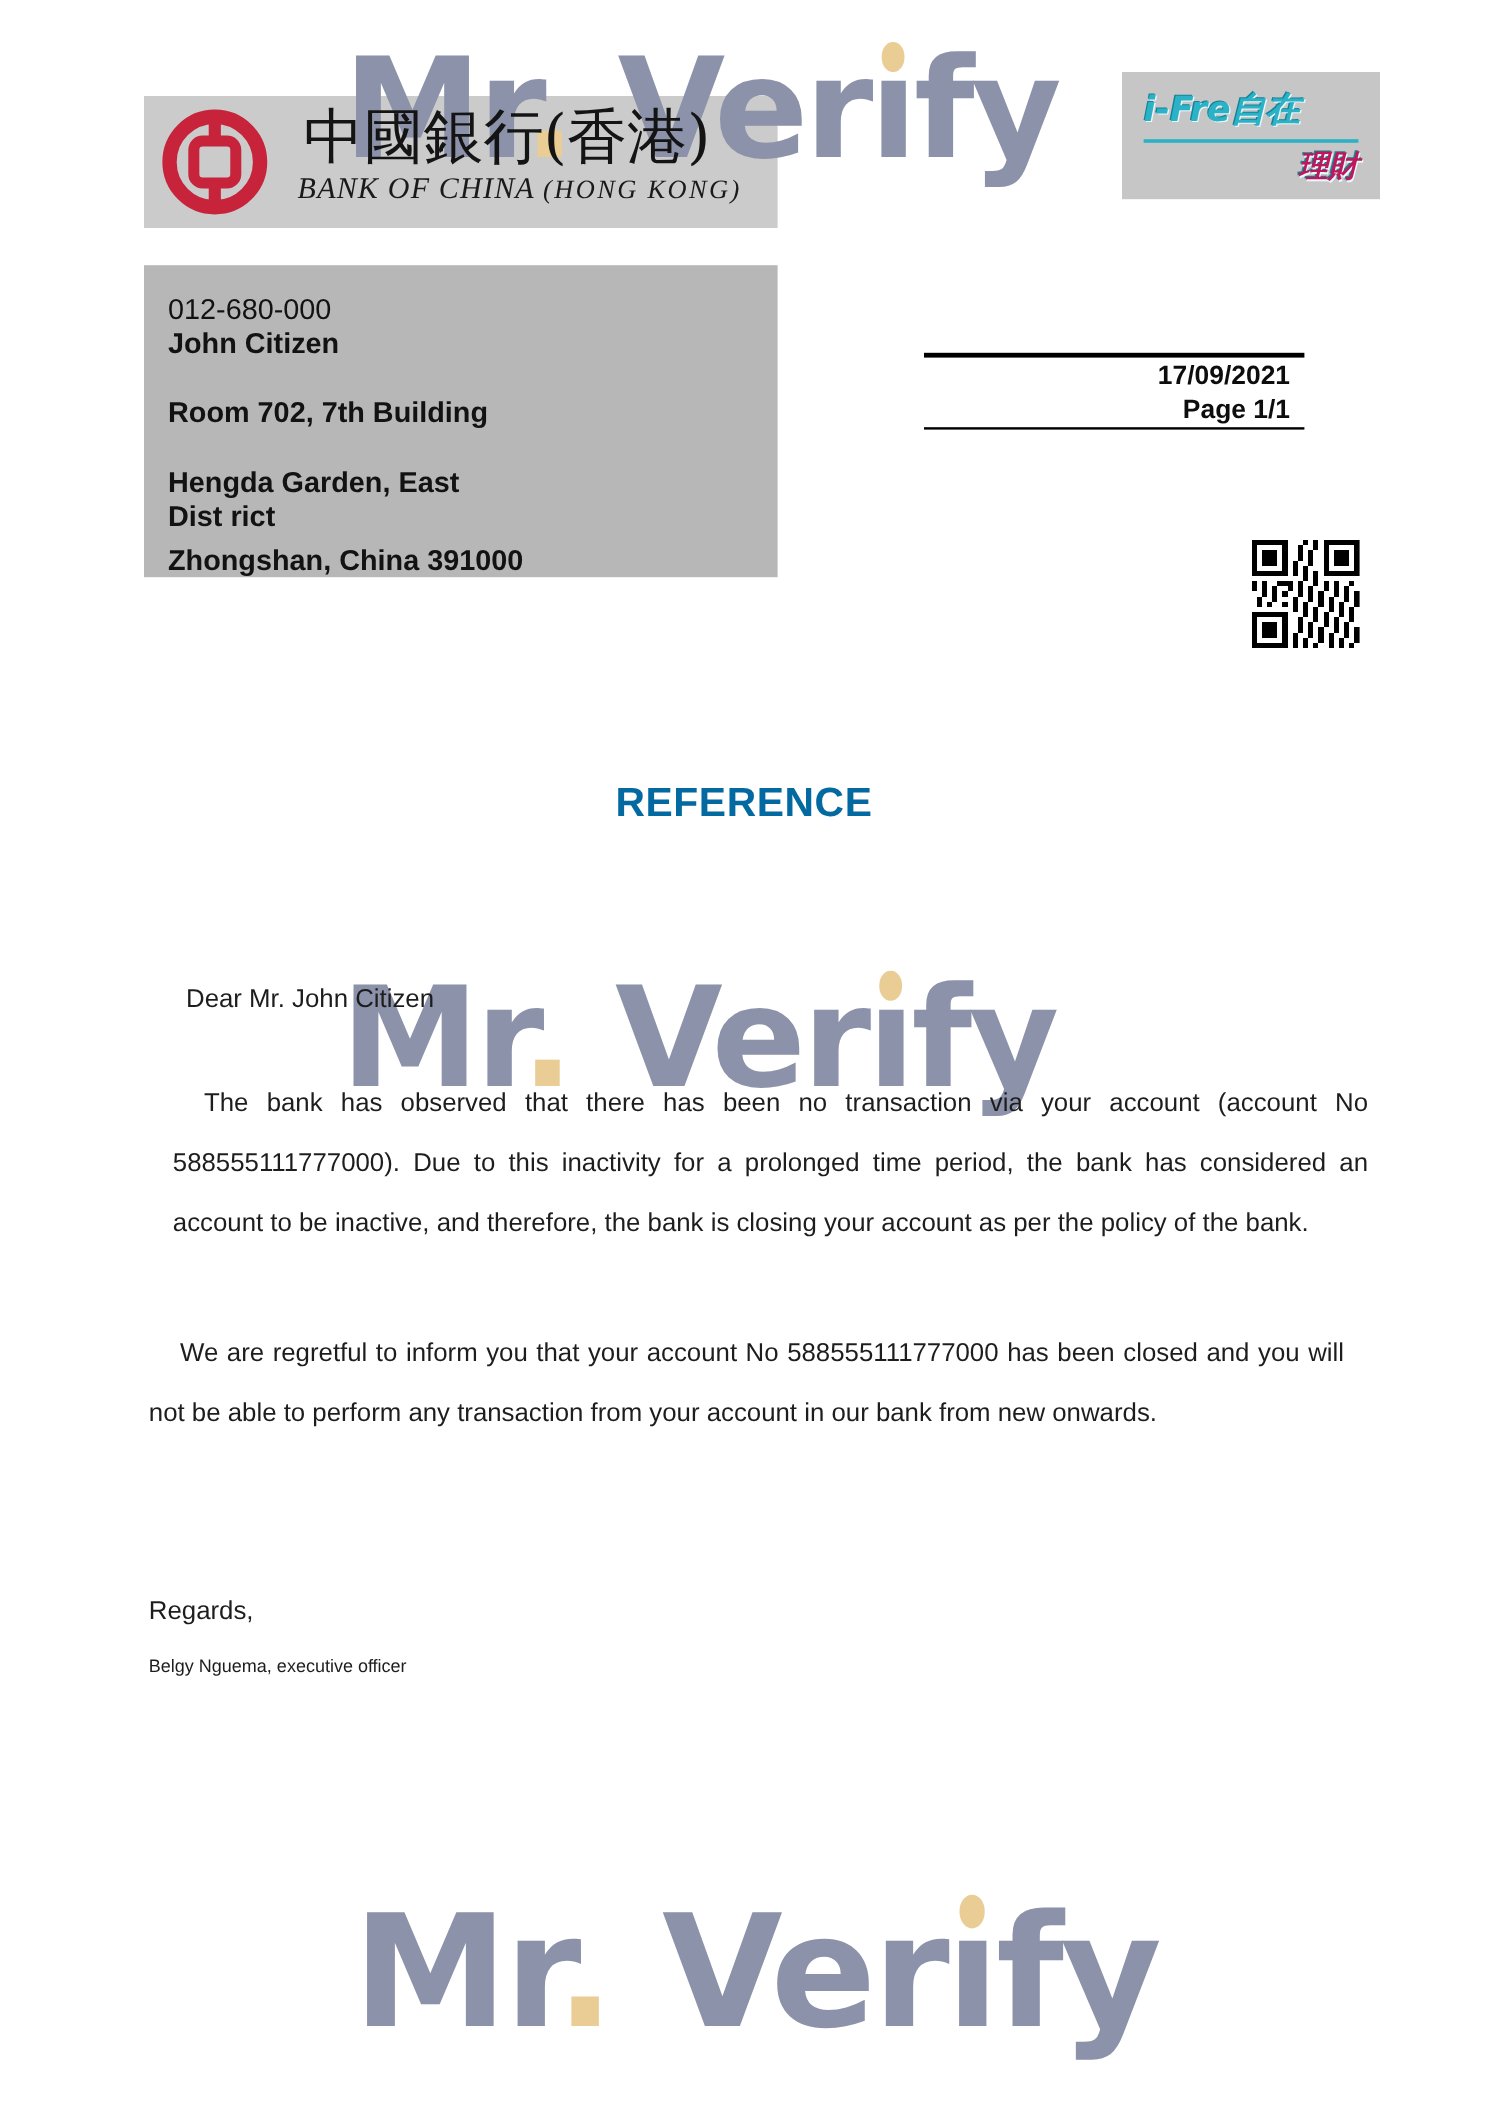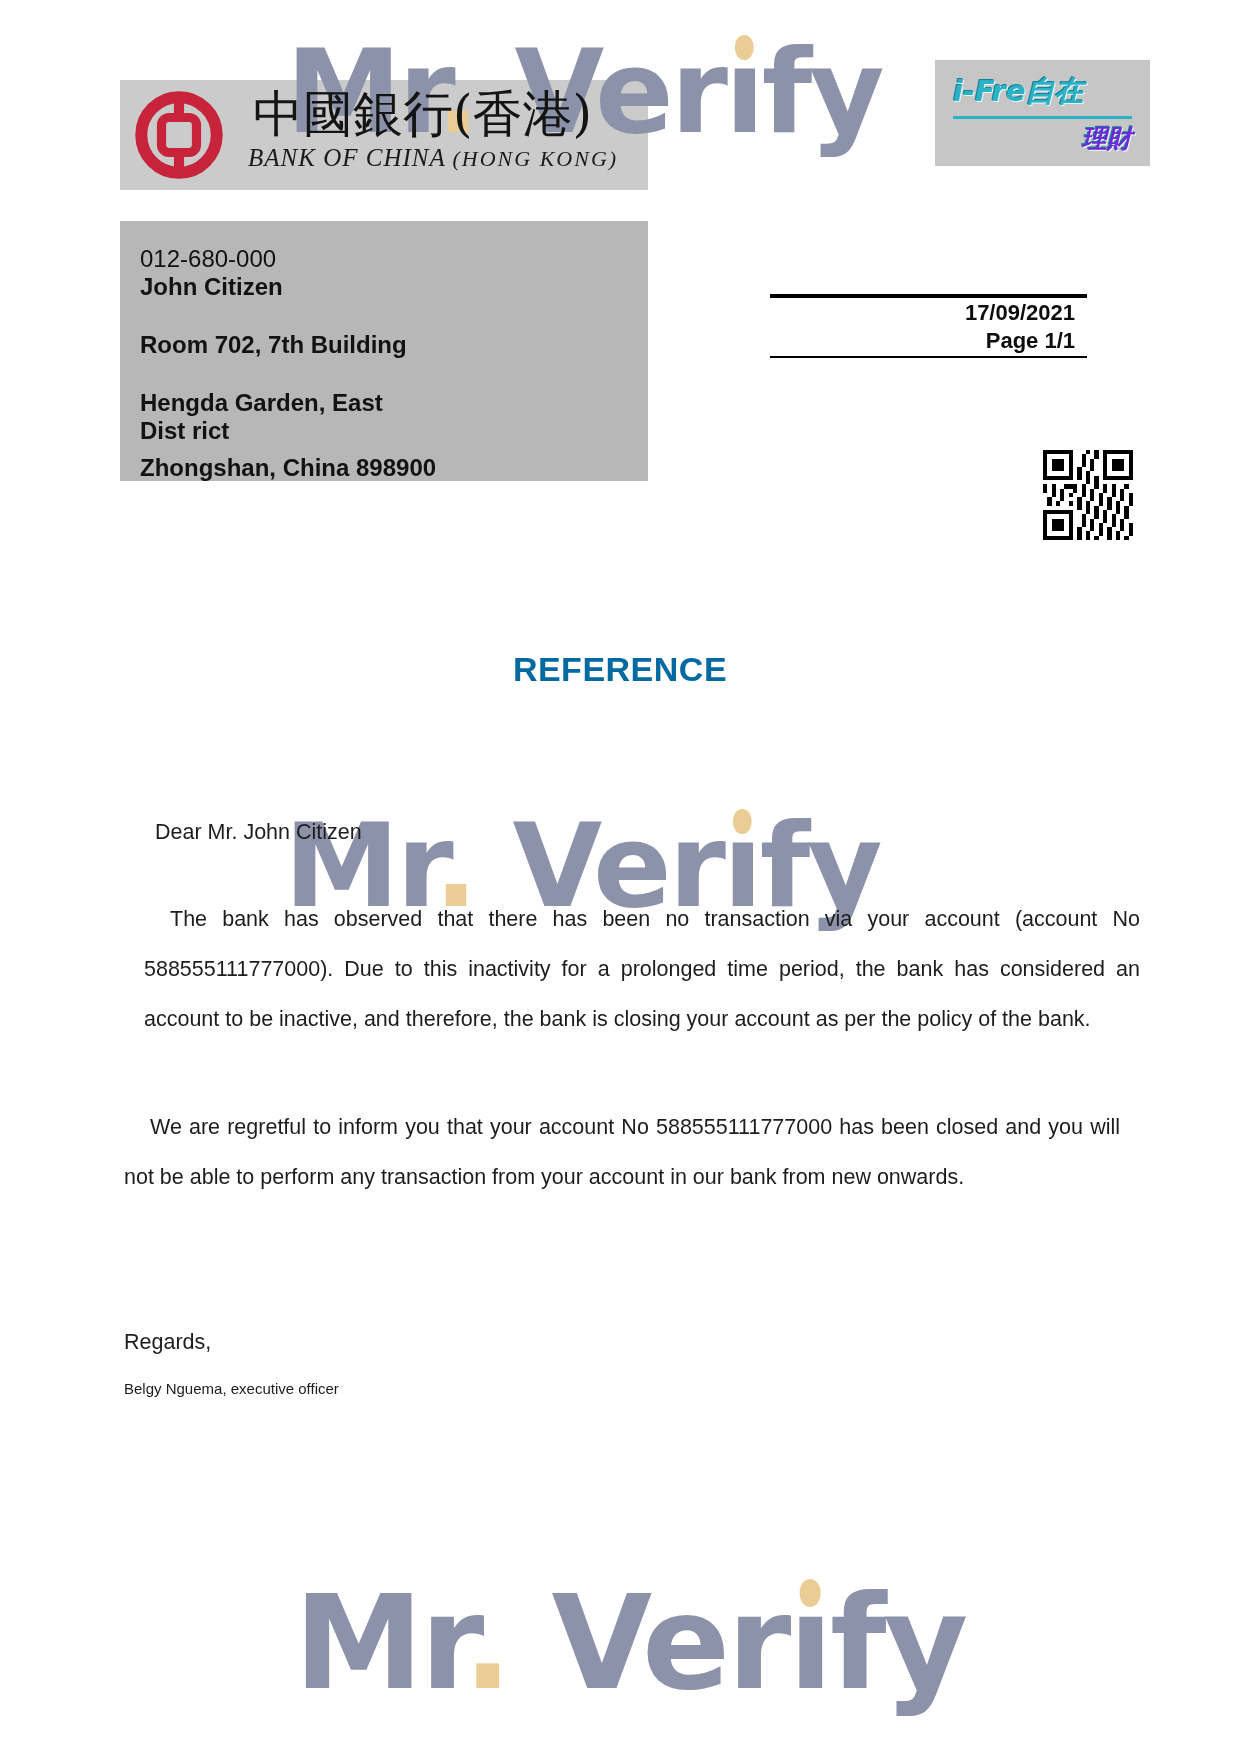--- a/index.html
+++ b/index.html
@@ -51,21 +51,21 @@
     box-sizing:border-box;padding:10px 18px;border-radius:14px;
   }
   .ifre-l1{
     font-family:"DejaVu Sans",sans-serif;font-weight:bold;font-style:italic;
     font-size:29px;color:#2bb2c6;white-space:nowrap;
     text-shadow:1px 1px 0 #eaf8fa, -1px -1px 0 #158296;
     border-bottom:3px solid #2bb2c6;padding-bottom:4px;
   }
   .ifre-l2{
     font-family:"DejaVu Sans",sans-serif;font-weight:bold;font-style:italic;
-    font-size:25px;color:#6d28d9;text-align:right;margin-top:3px;
+    font-size:25px;color:#be185d;text-align:right;margin-top:3px;
     text-shadow:1px 1px 0 #eaf8fa, -1px -1px 0 #158296;
   }
   .addr-line{
     left:140px;width:490px;
     font-size:24px;font-weight:bold;color:#121212;white-space:nowrap;
   }
   .addr-acct{top:245px;font-weight:normal;}
   .addr-name{top:273px;}
   .addr-l1{top:331px;}
   .addr-l2{top:389px;}
@@ -120,21 +120,21 @@
   <div class="ly ifre-box">
     <div class="ifre-l1">i-Fre自在</div>
     <div class="ifre-l2">理財</div>
   </div>
 
   <div class="ly addr-line addr-acct">012-680-000</div>
   <div class="ly addr-line addr-name">John Citizen</div>
   <div class="ly addr-line addr-l1">Room 702, 7th Building</div>
   <div class="ly addr-line addr-l3">Dist rict</div>
   <div class="ly addr-line addr-l2">Hengda Garden, East</div>
-  <div class="ly addr-line addr-l4">Zhongshan, China 898900</div>
+  <div class="ly addr-line addr-l4">Zhongshan, China 391000</div>
 
   <div class="ly rule rule-thick"></div>
   <div class="ly date-line date-value">17/09/2021</div>
   <div class="ly date-line page-value">Page 1/1</div>
   <div class="ly rule rule-thin"></div>
 
   <div class="ly qr">
     <svg viewBox="0 0 21 21" width="90" height="90" shape-rendering="crispEdges">
         <rect x="0" y="0" width="21" height="21" fill="#ffffff"></rect>
         <rect x="0" y="0" width="1" height="1" fill="#000000"></rect>

